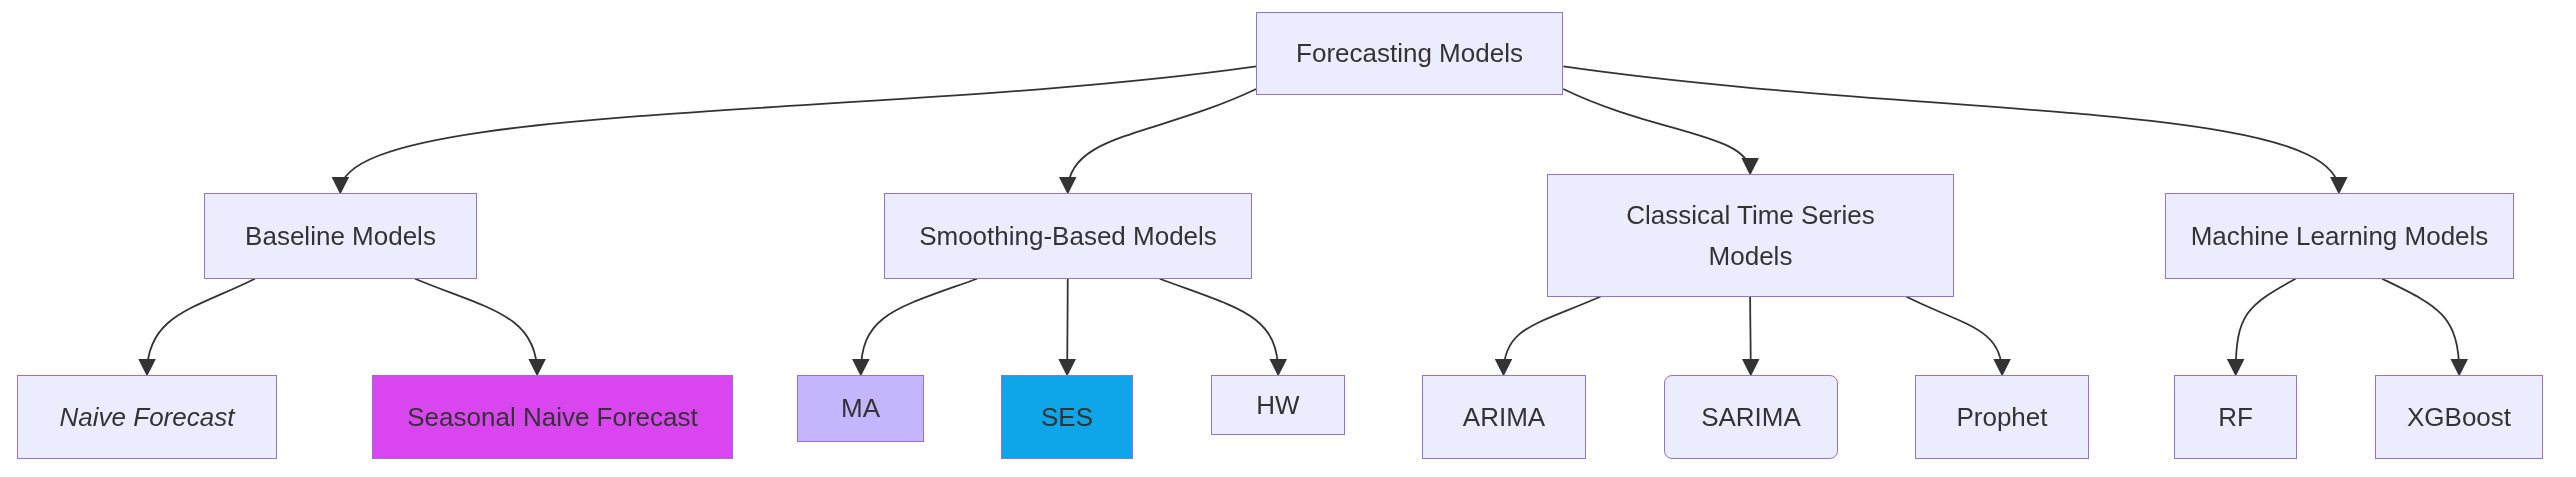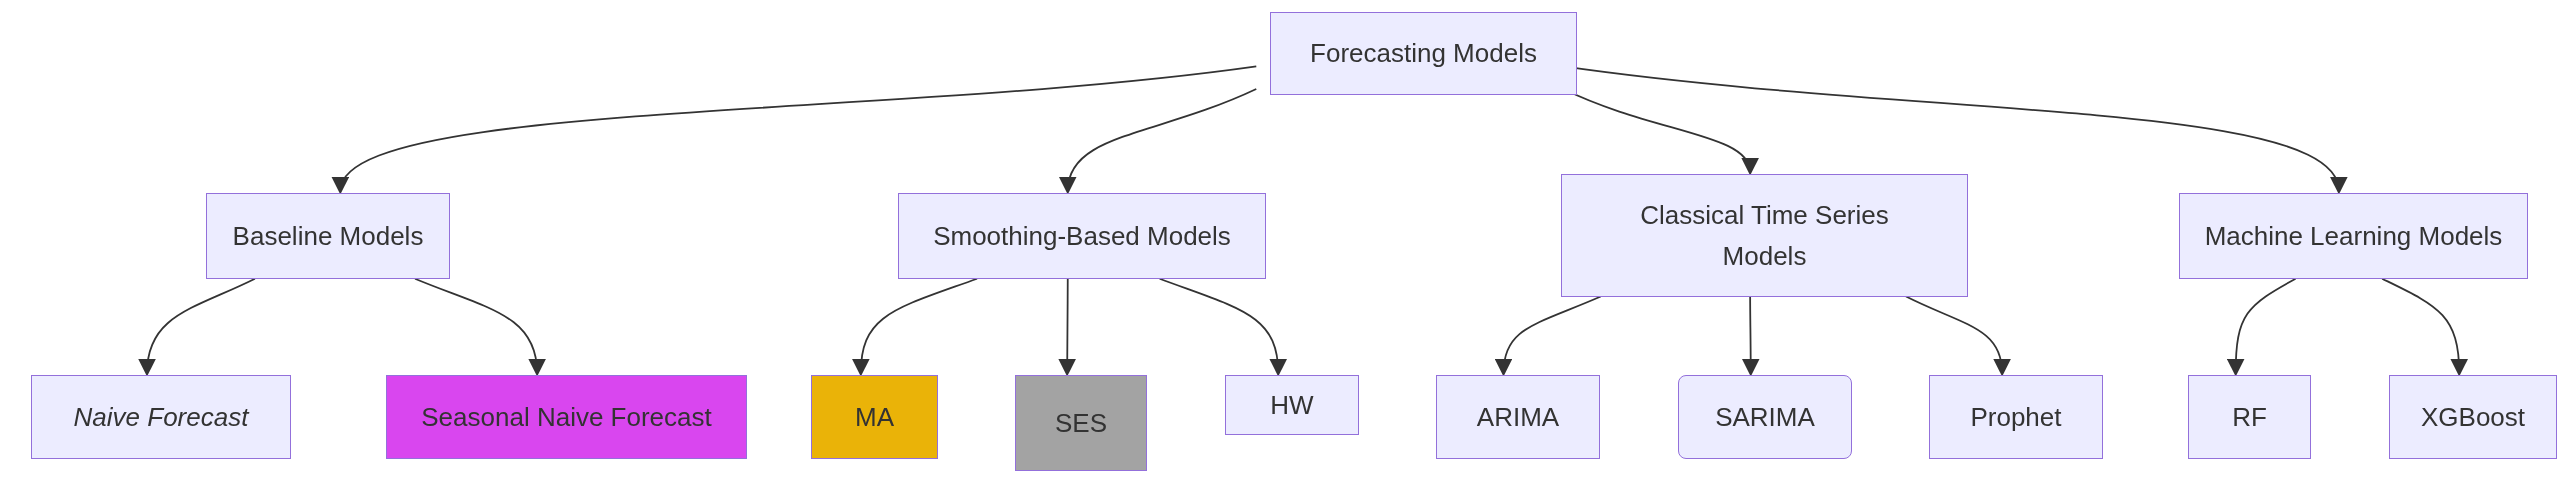--- a/index.html
+++ b/index.html
@@ -30,21 +30,20 @@
     position: absolute;
     box-sizing: border-box;
     border: 1.8px solid;
     display: flex;
     align-items: center;
     justify-content: center;
     text-align: center;
     white-space: pre-line;
     font-size: 26px;
     line-height: 1.55;
-    margin-left: 14px;
   }
 </style>
 </head>
 <body>
 
 <div id="diagram-canvas">
   <svg id="edge-layer" viewBox="0 0 4345 806" xmlns="http://www.w3.org/2000/svg">
     <defs>
       <marker id="arrowhead" markerUnits="userSpaceOnUse" markerWidth="30" markerHeight="30" viewBox="0 0 10 10" refX="8" refY="5" orient="auto">
         <path d="M0,0 L10,5 L0,10 Z" fill="#333333"></path>
@@ -62,29 +61,29 @@
         <path class="edge" d="M1956,470 C2090,520 2156,530 2156,629" stroke="#333333" marker-end="url(#arrowhead)"></path>
         <path class="edge" d="M2700,500 C2590,548 2536,552 2536,629" stroke="#333333" marker-end="url(#arrowhead)"></path>
         <path class="edge" d="M2952,500 C2952,540 2953,570 2953,629" stroke="#333333" marker-end="url(#arrowhead)"></path>
         <path class="edge" d="M3215,500 C3310,548 3377,552 3377,629" stroke="#333333" marker-end="url(#arrowhead)"></path>
         <path class="edge" d="M3872,470 C3790,515 3771,530 3771,629" stroke="#333333" marker-end="url(#arrowhead)"></path>
         <path class="edge" d="M4018,470 C4110,515 4148,530 4148,629" stroke="#333333" marker-end="url(#arrowhead)"></path>
       </g>
   </svg>
 
 <div class="node" style="left: 1256px; top: 12px; width: 307px; height: 83px; background: rgb(236, 236, 255); border-color: rgb(147, 112, 219); color: rgb(51, 51, 51);">Forecasting Models</div>
-    <div class="node" style="left: 192px; top: 193px; width: 244px; height: 86px; background: rgb(236, 236, 255); border-color: rgb(147, 112, 219); color: rgb(51, 51, 51);">Baseline Models</div>
+    <div class="node" style="left: 204px; top: 193px; width: 273px; height: 86px; background: rgb(236, 236, 255); border-color: rgb(147, 112, 219); color: rgb(51, 51, 51);">Baseline Models</div>
     <div class="node" style="left: 884px; top: 193px; width: 368px; height: 86px; background: rgb(236, 236, 255); border-color: rgb(147, 112, 219); color: rgb(51, 51, 51);">Smoothing-Based Models</div>
     <div class="node" style="left: 1547px; top: 174px; width: 407px; height: 123px; background: rgb(236, 236, 255); border-color: rgb(147, 112, 219); color: rgb(51, 51, 51);">Classical Time Series
 Models</div>
     <div class="node" style="left: 2165px; top: 193px; width: 349px; height: 86px; background: rgb(236, 236, 255); border-color: rgb(147, 112, 219); color: rgb(51, 51, 51);">Machine Learning Models</div>
     <div class="node" style="left: 17px; top: 375px; width: 260px; height: 84px; background: rgb(236, 236, 255); border-color: rgb(147, 112, 219); color: rgb(51, 51, 51); font-style: italic;">Naive Forecast</div>
     <div class="node" style="left: 372px; top: 375px; width: 361px; height: 84px; background: #d946ef; border-color: rgb(147, 112, 219); color: rgb(51, 51, 51);">Seasonal Naive Forecast</div>
-    <div class="node" style="left: 797px; top: 375px; width: 127px; height: 84px; background: #eab308; border-color: rgb(147, 112, 219); color: rgb(51, 51, 51);">MA</div>
-    <div class="node" style="left: 1001px; top: 375px; width: 132px; height: 96px; background: #a3a3a3; border-color: rgb(147, 112, 219); color: rgb(51, 51, 51);">SES</div>
+    <div class="node" style="left: 797px; top: 375px; width: 127px; height: 67px; background: #c4b5fd; border-color: rgb(147, 112, 219); color: rgb(51, 51, 51);">MA</div>
+    <div class="node" style="left: 1001px; top: 375px; width: 132px; height: 84px; background: #0ea5e9; border-color: rgb(147, 112, 219); color: rgb(51, 51, 51);">SES</div>
     <div class="node" style="left: 1211px; top: 375px; width: 134px; height: 60px; background: rgb(236, 236, 255); border-color: rgb(147, 112, 219); color: rgb(51, 51, 51);">HW</div>
     <div class="node" style="left: 1422px; top: 375px; width: 164px; height: 84px; background: rgb(236, 236, 255); border-color: rgb(147, 112, 219); color: rgb(51, 51, 51); text-align: center;">ARIMA</div>
     <div class="node" style="left: 1664px; top: 375px; width: 174px; height: 84px; background: rgb(236, 236, 255); border-color: rgb(147, 112, 219); color: rgb(51, 51, 51); border-radius: 8px;">SARIMA</div>
     <div class="node" style="left: 1915px; top: 375px; width: 174px; height: 84px; background: rgb(236, 236, 255); border-color: rgb(147, 112, 219); color: rgb(51, 51, 51);">Prophet</div>
     <div class="node" style="left: 2174px; top: 375px; width: 123px; height: 84px; background: rgb(236, 236, 255); border-color: rgb(147, 112, 219); color: rgb(51, 51, 51);">RF</div>
     <div class="node" style="left: 2375px; top: 375px; width: 168px; height: 84px; background: rgb(236, 236, 255); border-color: rgb(147, 112, 219); color: rgb(51, 51, 51);">XGBoost</div>
   </div>
 
 
 </body></html>

